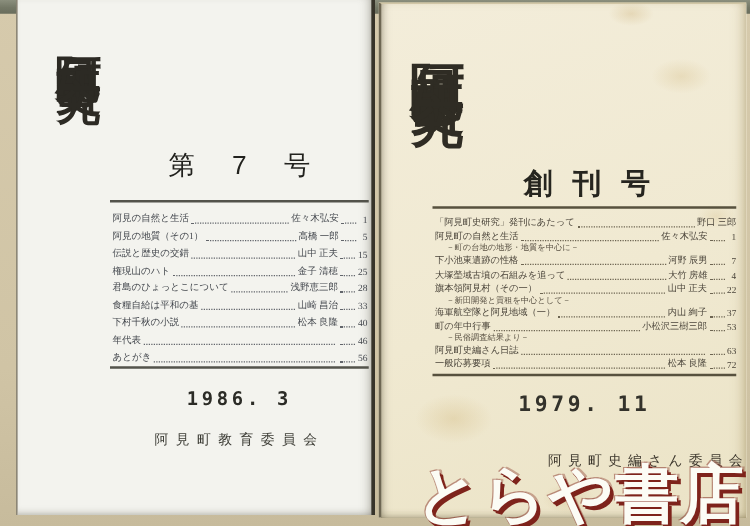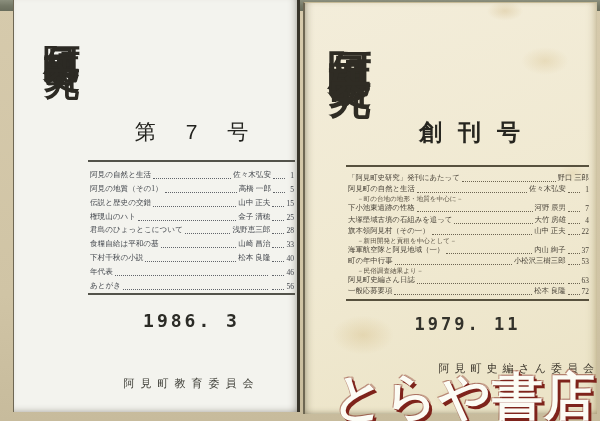--- a/index.html
+++ b/index.html
@@ -45,42 +45,42 @@
   .t,.a{white-space:nowrap;}
   .lead{flex:1 1 auto; border-bottom:1px dotted #62656b; margin:0 2px 1px 2px; min-width:6px;}
   .pgw{display:flex; align-items:flex-end;}
   .dots{width:12px; border-bottom:1px dotted #62656b; margin:0 2px 1px 2px;}
   .pg{min-width:7px; text-align:right;}
   .date-line{
     position:absolute; text-align:center;
     font-family:"DejaVu Sans Mono","Liberation Mono",monospace;
     font-weight:700; color:#2b2b26;
   }
-  .date-left{left:74px; top:310px; width:207px; font-size:18px; letter-spacing:3px;}
+  .date-left{left:74px; top:310px; width:207px; font-size:15px; letter-spacing:3px;}
   .pub-line{position:absolute; text-align:center; color:#3c3c35;}
-  .pub-left{left:64px; top:376px; width:227px; font-size:11px; letter-spacing:6px;}
+  .pub-left{left:64px; top:344px; width:227px; font-size:11px; letter-spacing:6px;}
   
   .cover-right{
     position:absolute; left:303px; top:2px; width:294px; height:412px;
     background-color:#f0e9d2;
     background-image:
       radial-gradient(ellipse 34px 20px at 240px 58px, rgba(197,164,92,.22), transparent 70%),
       radial-gradient(ellipse 44px 28px at 58px 332px, rgba(197,164,92,.25), transparent 70%),
       radial-gradient(ellipse 22px 14px at 268px 170px, rgba(197,164,92,.18), transparent 70%),
       radial-gradient(ellipse 30px 18px at 150px 396px, rgba(190,156,88,.22), transparent 70%),
       radial-gradient(ellipse 26px 14px at 200px 8px, rgba(190,156,88,.25), transparent 70%),
       linear-gradient(160deg,#f3edda 0%,#f0e9d1 55%,#ebe3c6 100%);
     border-left:2px solid #6e6753;
     border-top:1px solid #c6ba96;
     box-shadow:inset 6px 0 8px -6px rgba(70,60,35,.5), inset -8px 0 10px -7px rgba(140,120,70,.55), inset 0 -5px 7px -5px rgba(90,80,50,.45);
     box-sizing:border-box;
   }
   .vtitle-right{position:absolute; left:15px; top:14px; font-size:44px; letter-spacing:4px; color:#2f2c24;}
   .issue-right{
-    position:absolute; left:43px; top:114px; width:243px; text-align:center;
+    position:absolute; left:43px; top:128px; width:243px; text-align:center;
     font-family:"Liberation Sans","DejaVu Sans",sans-serif;
     font-size:23px; font-weight:600; letter-spacing:16px; text-indent:16px;
     color:#26251f;
   }
   .rule-r1{left:346px; top:165px; width:243px; background:#57513e;}
   .rule-r2{left:346px; top:299px; width:243px; background:#57513e;}
   .rule-r1,.rule-r2{position:absolute; height:2px;}
   .toc-right{
     position:absolute; left:45px; top:171px; width:241px;
     font-size:7.4px; color:#4a443a;

